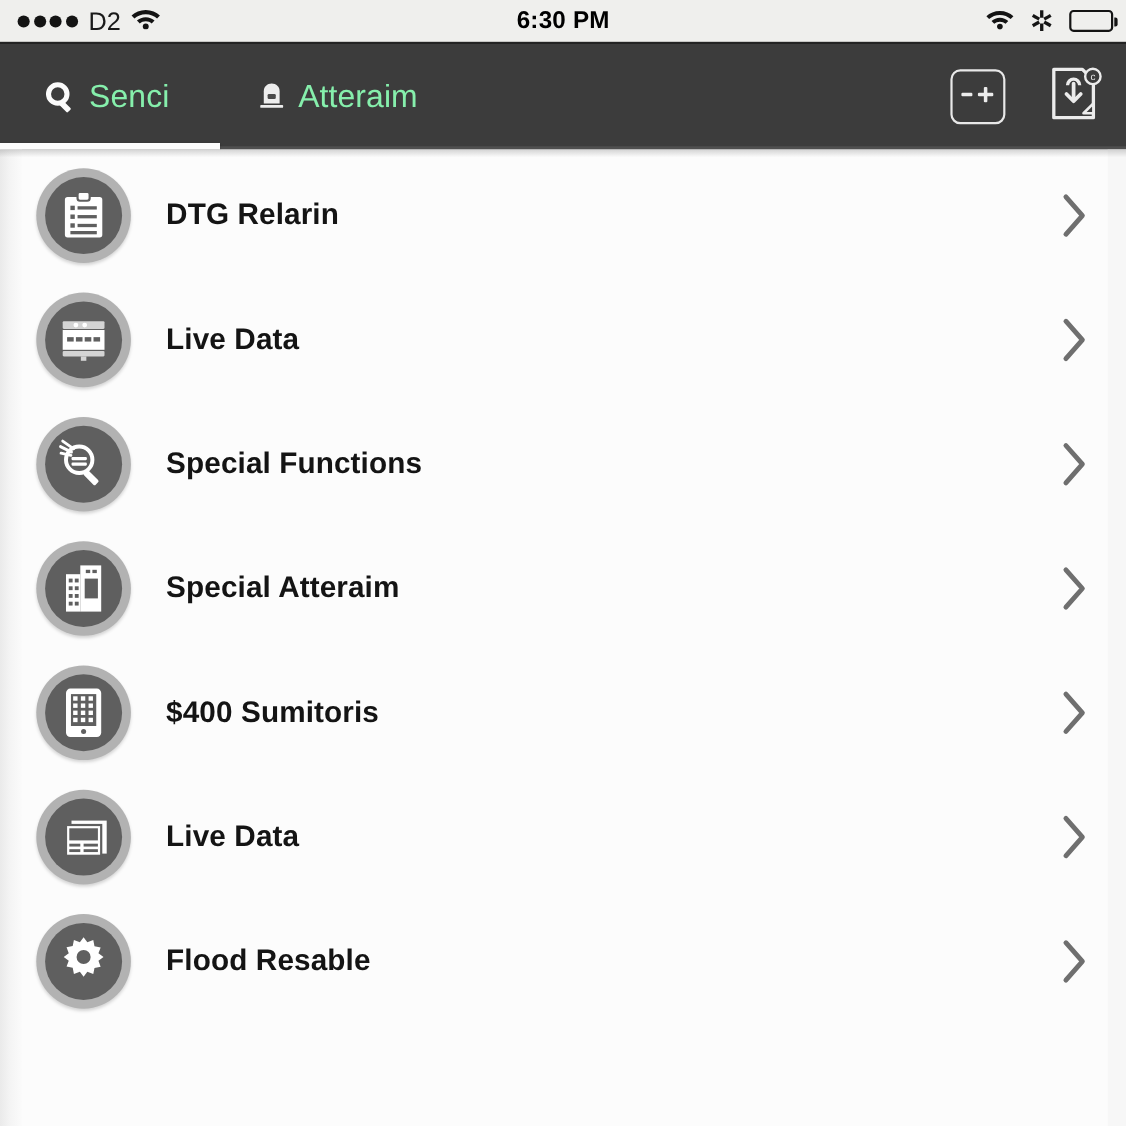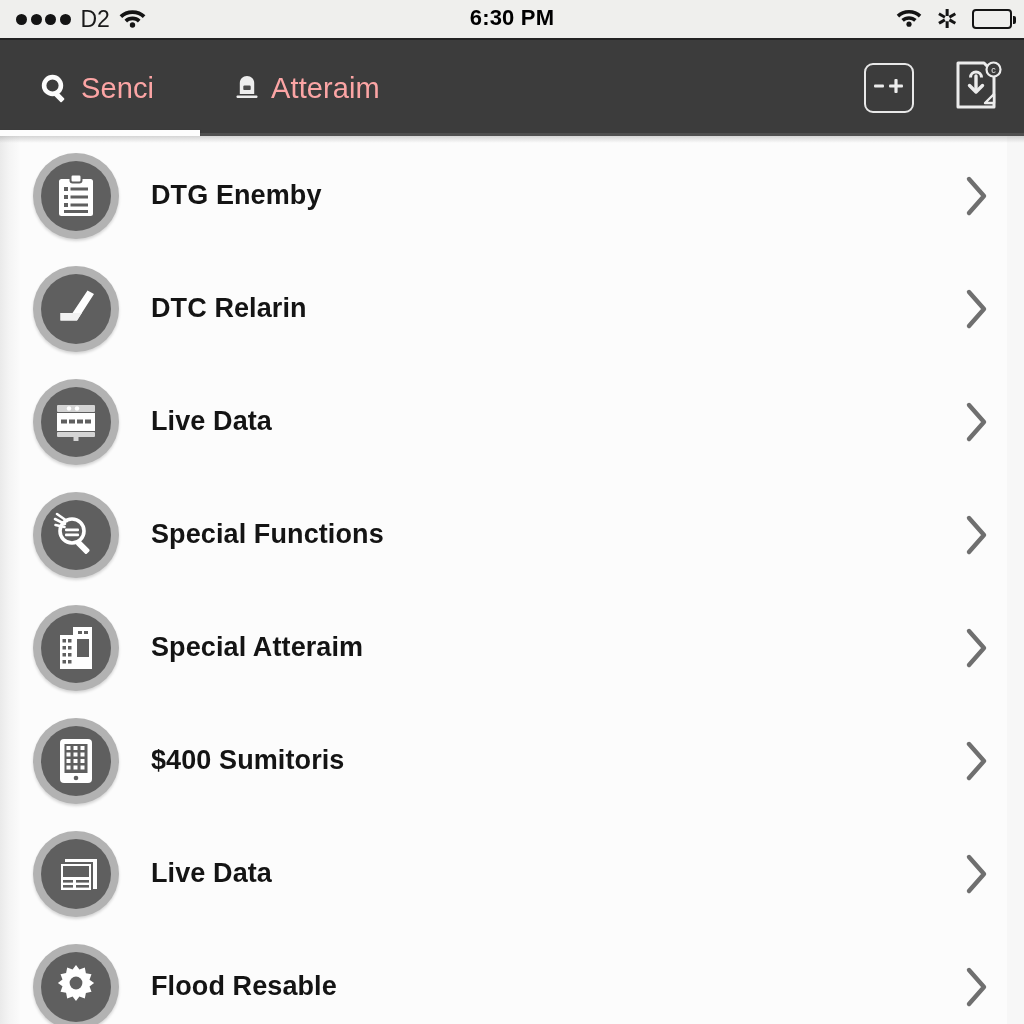--- a/index.html
+++ b/index.html
@@ -106,21 +106,21 @@
     display: flex;
     align-items: center;
     justify-content: center;
     gap: 11px;
     padding: 0 34px;
     height: 100%;
     cursor: pointer;
   }
   .tab:first-child { padding-left: 40px; padding-right: 46px; }
   .tab-label {
-    color: #fca5a5;
+    color: #86efac;
     font-size: 29px;
     font-weight: 500;
     letter-spacing: 0.1px;
   }
   .tab.active::after {
     content: "";
     position: absolute;
     left: 0; right: 0; bottom: 0;
     height: 6px;
     background: #fdfdfd;
@@ -333,44 +333,28 @@
               <rect x="9" y="14" width="4" height="4" fill="#5f5f5f"></rect>
               <rect x="15.5" y="14.5" width="17.5" height="3" fill="#5f5f5f"></rect>
               <rect x="9" y="22" width="4" height="4" fill="#5f5f5f"></rect>
               <rect x="15.5" y="22.5" width="17.5" height="3" fill="#5f5f5f"></rect>
               <rect x="9" y="30" width="4" height="4" fill="#5f5f5f"></rect>
               <rect x="15.5" y="30.5" width="17.5" height="3" fill="#5f5f5f"></rect>
               <rect x="9" y="37" width="24" height="3" fill="#5f5f5f"></rect>
             </svg>
           </span>
         </span>
-        <span class="row-label">DTG Enemby</span>
-        <span class="row-chevron">
-          <svg width="26" height="46" viewBox="0 0 26 46" aria-hidden="true">
-            <path d="M5 6l15 17L5 40" fill="none" stroke="#6f6f6f" stroke-width="4.4" stroke-linecap="round" stroke-linejoin="round"></path>
-          </svg>
-        </span>
-      </div>
-
-      <div class="row">
-        <span class="row-icon">
-          <span class="inner">
-            <svg width="46" height="46" viewBox="0 0 46 46" aria-hidden="true">
-              <path d="M34.5 4.5l6.5 3.5-17 26.5H7.5v-7.5h12z" fill="#ffffff"></path>
-              <path d="M7.5 27v7.5h16.5l4.8-7.5z" fill="#f2f2f2"></path>
-            </svg>
-          </span>
-        </span>
-        <span class="row-label">DTC Relarin</span>
-        <span class="row-chevron">
-          <svg width="26" height="46" viewBox="0 0 26 46" aria-hidden="true">
-            <path d="M5 6l15 17L5 40" fill="none" stroke="#6f6f6f" stroke-width="4.4" stroke-linecap="round" stroke-linejoin="round"></path>
-          </svg>
-        </span>
-      </div>
+        <span class="row-label">DTG Relarin</span>
+        <span class="row-chevron">
+          <svg width="26" height="46" viewBox="0 0 26 46" aria-hidden="true">
+            <path d="M5 6l15 17L5 40" fill="none" stroke="#6f6f6f" stroke-width="4.4" stroke-linecap="round" stroke-linejoin="round"></path>
+          </svg>
+        </span>
+      </div>
+
 
       <div class="row">
         <span class="row-icon">
           <span class="inner">
             <svg width="46" height="42" viewBox="0 0 46 42" aria-hidden="true">
               <rect x="4" y="4" width="38" height="7" rx="1" fill="#d4d4d4"></rect>
               <circle cx="16" cy="7.5" r="2.2" fill="#ffffff"></circle>
               <circle cx="24" cy="7.5" r="2.2" fill="#ffffff"></circle>
               <rect x="4" y="12" width="38" height="18" fill="#ffffff"></rect>
               <rect x="8" y="18.5" width="6" height="4" fill="#5f5f5f"></rect>

